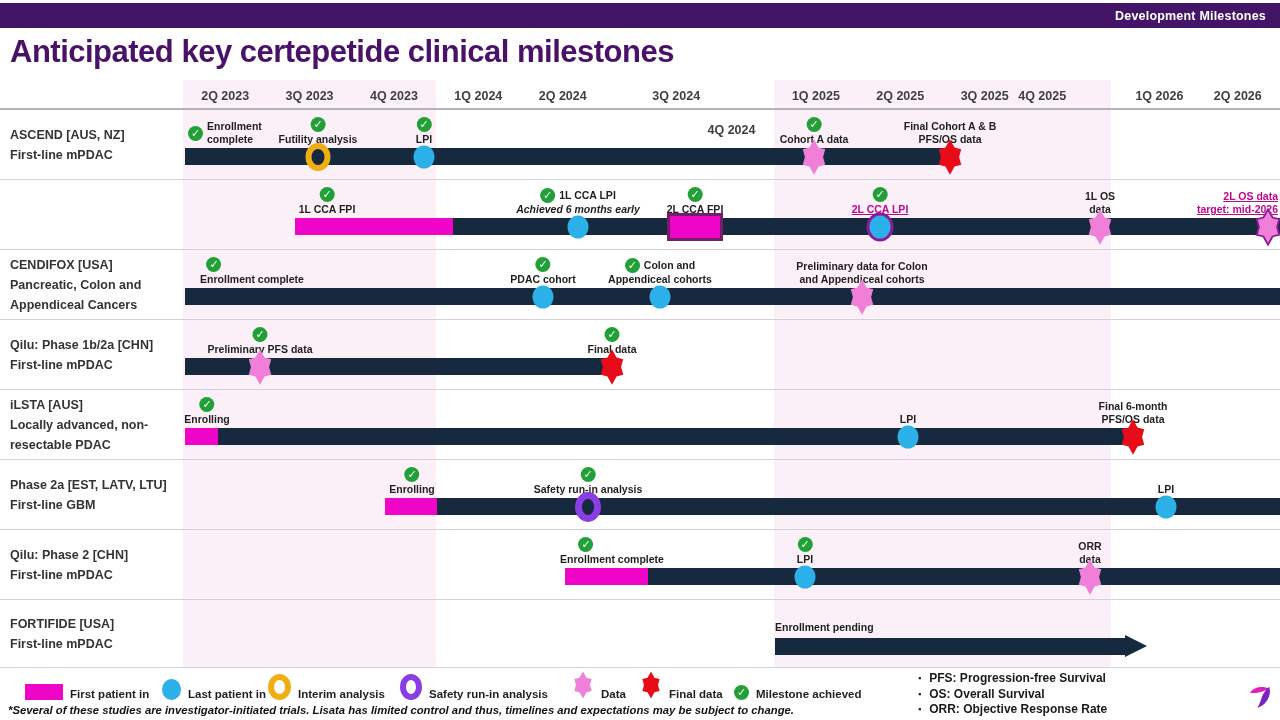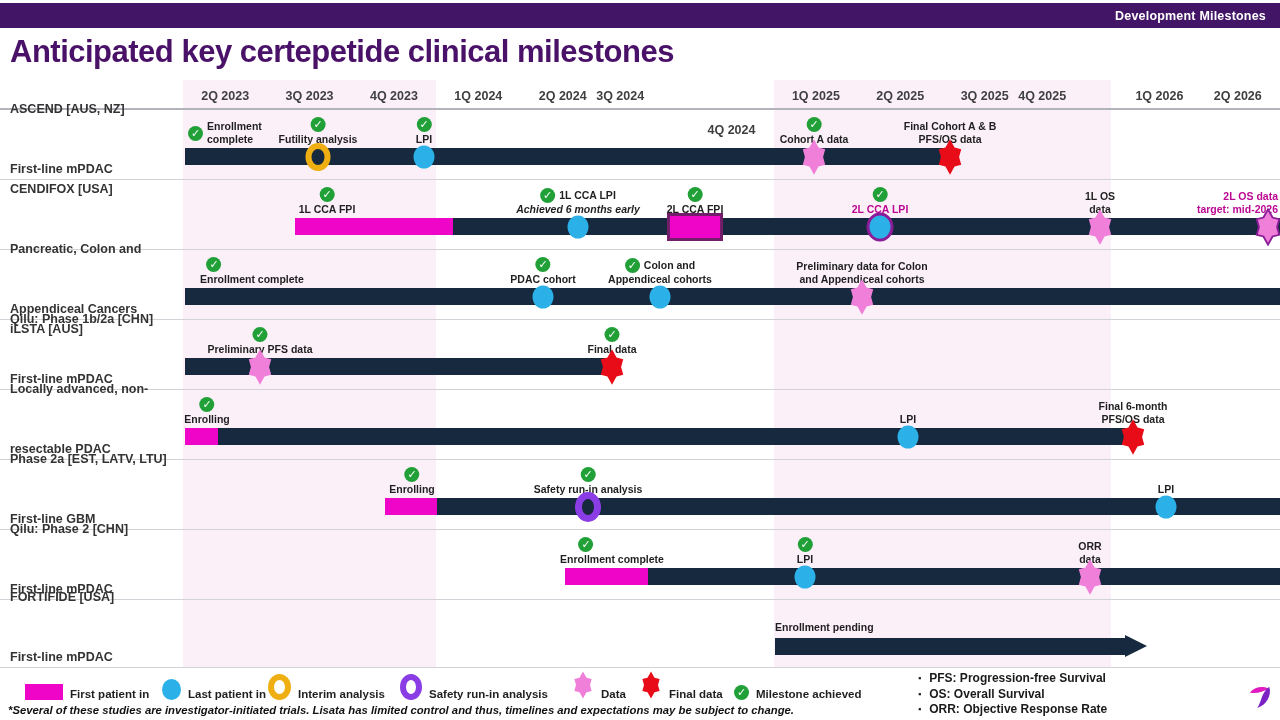--- a/index.html
+++ b/index.html
@@ -9,30 +9,30 @@
           display:flex;align-items:center;justify-content:flex-end;}
   .topbar span{color:#ffffff;font-size:12.5px;font-weight:bold;padding-right:14px;letter-spacing:.2px;}
   .title{position:absolute;top:34px;left:10px;color:var(--title_purple);font-size:31px;font-weight:bold;
          letter-spacing:-.5px;white-space:nowrap;}
   .band{position:absolute;top:80px;height:588px;background:var(--band_pink);z-index:0;}
   .quarter{position:absolute;top:86px;height:20px;display:flex;align-items:center;justify-content:center;
            font-size:12.5px;font-weight:bold;color:#3f3f3f;z-index:2;white-space:nowrap;}
   .header-line{position:absolute;left:0;width:1280px;top:108px;height:2px;background:#b3b3bb;z-index:1;}
   .row{position:absolute;left:0;width:1280px;border-bottom:1px solid #d2d2d8;z-index:1;}
   .row-label{position:absolute;left:10px;top:0;bottom:0;width:172px;display:flex;flex-direction:column;
-             justify-content:flex-end;font-size:12.5px;font-weight:bold;color:#333333;line-height:20px;gap:40px;}
+             justify-content:center;font-size:12.5px;font-weight:bold;color:#333333;line-height:20px;}
   .seg{position:absolute;height:17px;top:38px;z-index:1;}
   .seg.bar{background:var(--bar_navy);}
   .seg.fpi{background:var(--fpi_magenta);}
   .arrowhead{position:absolute;top:35px;width:0;height:0;border-top:11.5px solid transparent;
              border-bottom:11.5px solid transparent;border-left:22px solid var(--bar_navy);z-index:1;}
   .milestone{position:absolute;bottom:33px;z-index:3;font-size:10.5px;font-weight:bold;color:#1f1f1f;
              line-height:13px;white-space:nowrap;}
   .milestone .ital{font-style:italic;}
-  .milestone .accent{color:var(--accent_magenta);}
+  .milestone .accent{color:var(--accent_magenta);text-decoration:underline;}
   .check{display:inline-flex;width:15px;height:15px;border-radius:50%;background:var(--check_green);
          color:#ffffff;font-size:11px;font-weight:bold;align-items:center;justify-content:center;
          flex:0 0 auto;}
   .check-top{display:flex;justify-content:center;margin-bottom:1px;}
   .inline-row{display:flex;align-items:center;justify-content:center;gap:4px;}
   .marker{position:absolute;z-index:4;transform:translate(-50%,-50%);}
   .m-lpi{width:21px;height:23px;border-radius:50%;background:var(--lpi_blue);}
   .m-lpi.ringed{border:3px solid var(--ring_outline);}
   .m-interim{width:13px;height:16px;border:6px solid var(--interim_gold);border-radius:50%;background:transparent;}
   .m-safety{width:12px;height:16px;border:7px solid var(--safety_purple);border-radius:50%;background:transparent;}
@@ -122,21 +122,21 @@
     <path d="M2 9 C8 2 17 2 23 5 C16 8 9 11 2 9 Z" fill="#e01cc0"></path>
     <path d="M23 3 C26 12 20 23 10 26 C15 19 14 10 23 3 Z" fill="#7c22c4"></path>
   </svg>
 <div class="band" style="left: 183px; width: 253px;"></div>
     <div class="band" style="left: 774px; width: 337px;"></div>
     <div class="quarter" style="left: 183px; width: 84.3846px;">2Q 2023</div>
     <div class="quarter" style="left: 267.385px; width: 84.3846px;">3Q 2023</div>
     <div class="quarter" style="left: 351.769px; width: 84.3846px;">4Q 2023</div>
     <div class="quarter" style="left: 436.154px; width: 84.3846px;">1Q 2024</div>
     <div class="quarter" style="left: 520.538px; width: 84.3846px;">2Q 2024</div>
-    <div class="quarter" style="left: 578px; width: 84.3846px; text-align: center;">3Q 2024</div>
+    <div class="quarter" style="left: 634px; width: 84.3846px; text-align: center;">3Q 2024</div>
     <div class="quarter" style="left: 689.308px; width: 84.3846px; margin-top: 34px;">4Q 2024</div>
     <div class="quarter" style="left: 773.692px; width: 84.3846px;">1Q 2025</div>
     <div class="quarter" style="left: 858.077px; width: 84.3846px;">2Q 2025</div>
     <div class="quarter" style="left: 942.462px; width: 84.3846px;">3Q 2025</div>
     <div class="quarter" style="left: 1000px; width: 84.3846px;">4Q 2025</div>
     <div class="quarter" style="left: 1111.23px; width: 84.3846px; padding-left: 6px;">1Q 2026</div>
     <div class="quarter" style="left: 1195.62px; width: 84.3846px;">2Q 2026</div>
     <div class="header-line"></div>
     <div class="row" style="top: 110px; height: 69px;">
       <div class="row-label">

